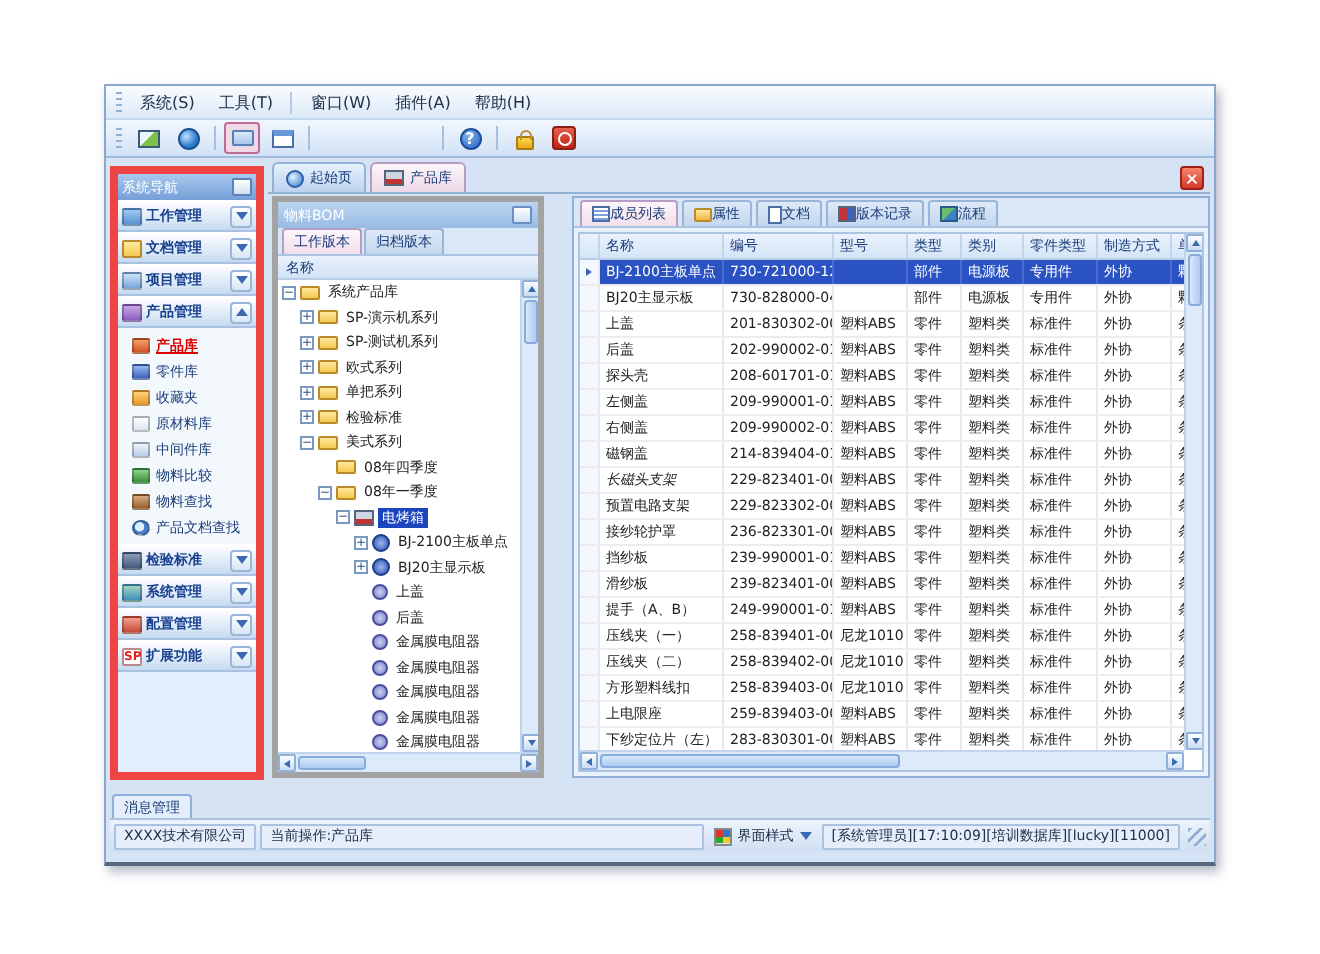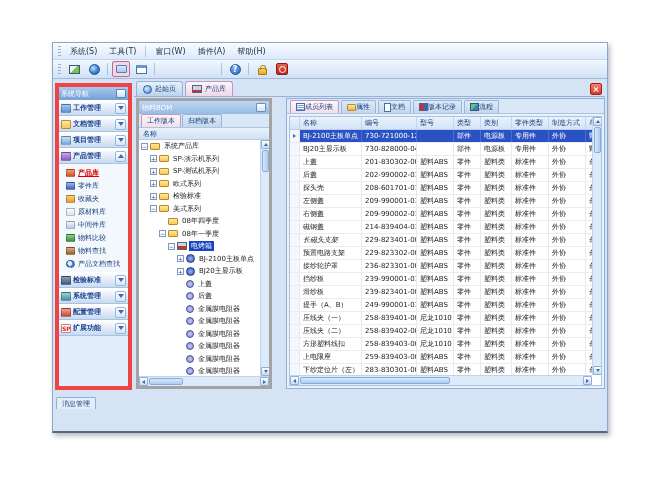--- a/index.html
+++ b/index.html
@@ -403,20 +403,26 @@
             <div class="tree-row">
               <span style="width: 11px;"></span>
               <span class="exp">+</span>
               <span class="t-ic t-folder"></span>
               <span class="t-lbl">欧式系列</span>
             </div>
             <div class="tree-row">
               <span style="width: 11px;"></span>
               <span class="exp">+</span>
               <span class="t-ic t-folder"></span>
+              <span class="t-lbl">单把系列</span>
+            </div>
+            <div class="tree-row">
+              <span style="width: 11px;"></span>
+              <span class="exp">+</span>
+              <span class="t-ic t-folder"></span>
               <span class="t-lbl">检验标准</span>
             </div>
             <div class="tree-row">
               <span style="width: 11px;"></span>
               <span class="exp">−</span>
               <span class="t-ic t-folder"></span>
               <span class="t-lbl">美式系列</span>
             </div>
             <div class="tree-row">
               <span style="width: 20px;"></span>
@@ -791,13 +797,24 @@
             </span>
         </div>
       </div>
     </div>
   </div>
 
   <div class="msg-tab">
     <span>消息管理</span>
   </div>
 
+  <div class="statusbar">
+    <span class="st-cell">XXXX技术有限公司</span>
+    <span class="st-cell st-op">当前操作:产品库</span>
+    <span class="st-style">
+      <span class="style-ic"></span>
+      <span>界面样式</span>
+      <span class="tri-down"></span>
+    </span>
+    <span class="st-cell">[系统管理员][17:10:09][培训数据库][lucky][11000]</span>
+    <span class="resize-grip"></span>
+  </div>
 </div>
 
 </body></html>

